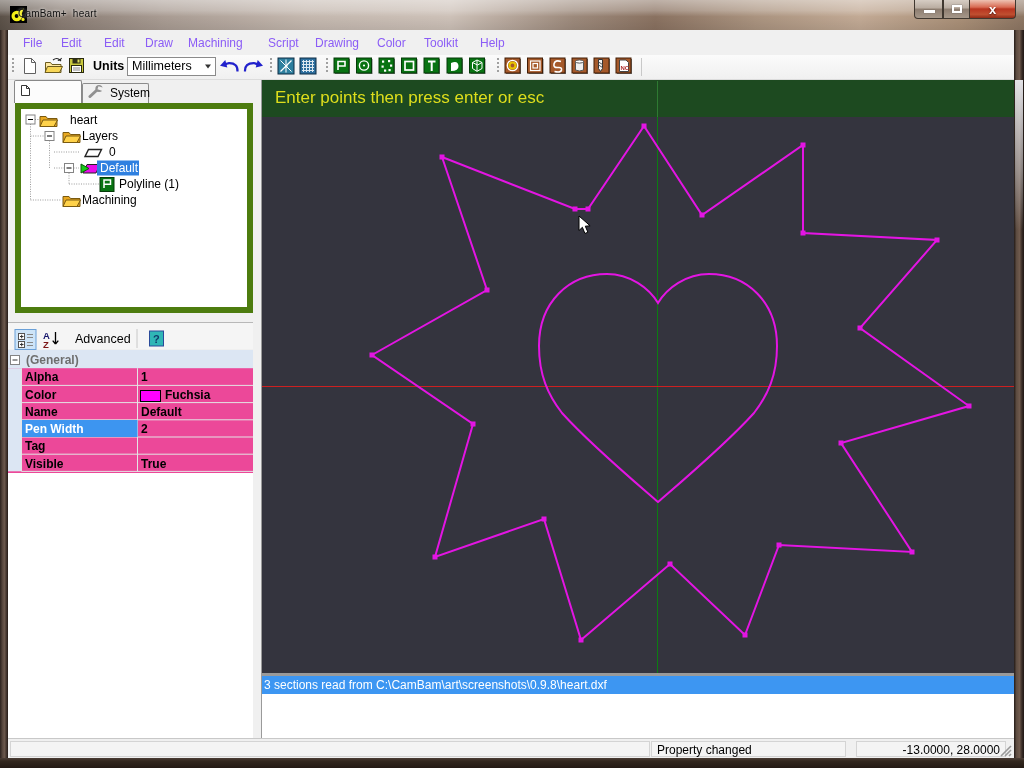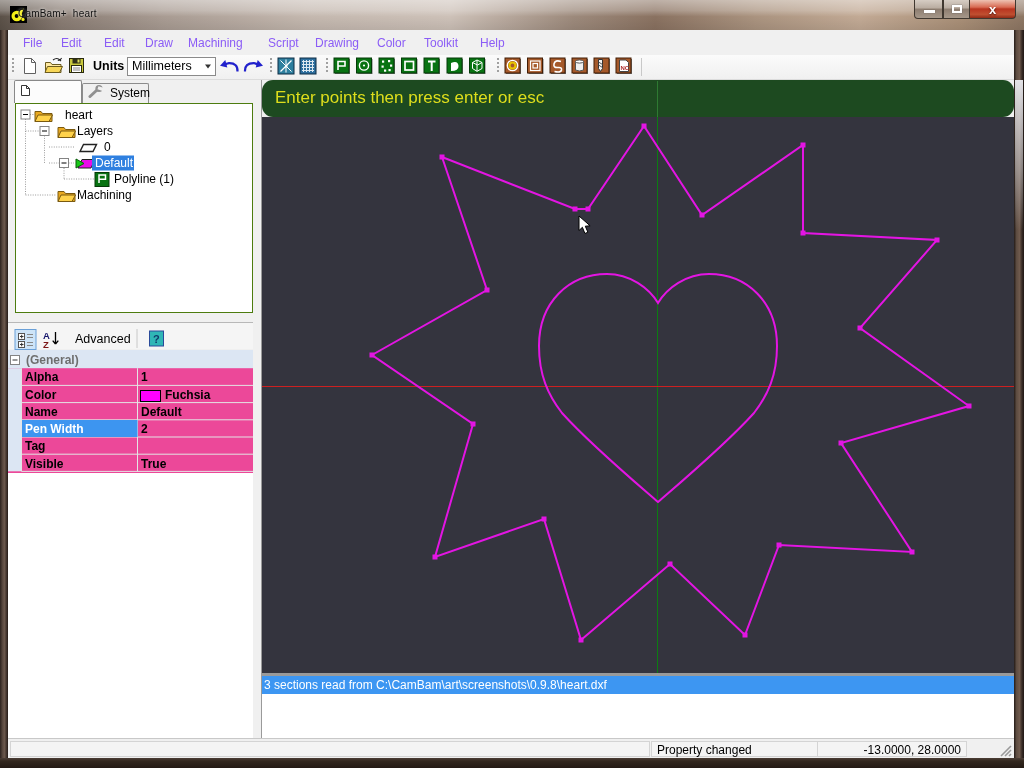--- a/index.html
+++ b/index.html
@@ -41,28 +41,28 @@
   #menubar span { position:absolute; top:6px; }
 
   #toolbar { left:8px; top:55px; width:1006px; height:25px;
     background:linear-gradient(180deg,#fbfbfb,#f0f0f0); border-bottom:1px solid #dcdcdc; }
 
   
   #tabDrawing { left:14px; top:80px; width:68px; height:23px; background:#fcfcfc;
     border:1px solid #888; border-bottom:none; border-radius:2px 2px 0 0; }
   #tabSystem { left:82px; top:83px; width:67px; height:20px; background:#f0f0f0;
     border:1px solid #8c8c8c; border-bottom:none; border-radius:2px 2px 0 0; }
-  #treebox { left:15px; top:103px; width:238px; height:210px; background:#fff; border:1px solid #4d7c0f; }
+  #treebox { left:15px; top:103px; width:238px; height:210px; background:#fff; border:6px solid #4d7c0f; }
   #propbar { left:8px; top:322px; width:250px; height:27px; background:#f5f5f5; border-top:1px solid #b8b8b8; }
   #propgrid { left:8px; top:350px; width:250px; height:124px; background:#ec4899;font-weight:bold; }
   #proprest { left:8px; top:473px; width:250px; height:265px; background:#fff; }
 
   
   #splitter { left:253px; top:80px; width:9px; height:658px; background:#f0f0f0; border-right:1px solid #9a9a9a; }
-  #msgbar { left:262px; top:80px; width:752px; height:37px; background:#1d4a20; color:#dede1c; font-size:15px;border-radius:11px; }
+  #msgbar { left:262px; top:80px; width:752px; height:37px; background:#1d4a20; color:#dede1c; font-size:15px; }
   #canvas { left:262px; top:117px; width:752px; height:556px; background:#34343e; }
   #grayline { left:262px; top:673px; width:752px; height:3px; background:#9a9a9a; }
   #bluebar { left:262px; top:676px; width:752px; height:18px; background:#3d96f2; color:#fff; }
   #whitebar { left:262px; top:694px; width:752px; height:44px; background:#fff; }
 
   
   #statusbar { left:8px; top:738px; width:1006px; height:16px; background:#f0f0f0; border-top:1px solid #c8c8c8; }
   .scell { position:absolute; top:2px; height:16px; background:#f4f4f4; border:1px solid #d4d4d4; font-size:12px; color:#000; }
 </style>
 </head>
@@ -435,21 +435,21 @@
 <div class="abs" id="bluebar">
     <span style="position:absolute;left:2px;top:2px;">3 sections read from C:\CamBam\art\screenshots\0.9.8\heart.dxf</span>
   </div>
 <div class="abs" id="whitebar"></div>
 
 <div class="abs" id="statusbar">
   <div class="scell" style="left:2px;width:640px;"></div>
   <div class="scell" style="left:643px;width:195px;">
       <span style="position:absolute;left:5px;top:1px;">Property changed</span>
     </div>
-  <div class="scell" style="left:809px;width:150px;">
+  <div class="scell" style="left:848px;width:150px;">
       <span style="position:absolute;right:5px;top:1px;">-13.0000, 28.0000</span>
     </div>
   <svg style="position:absolute;right:2px;top:5px;" width="13" height="13">
     <g stroke="#9a9a9a" stroke-width="1.6">
       <line x1="12" y1="2" x2="2" y2="12"></line>
         <line x1="12" y1="6" x2="6" y2="12"></line>
         <line x1="12" y1="10" x2="10" y2="12"></line>
     </g>
   </svg>
 </div>

